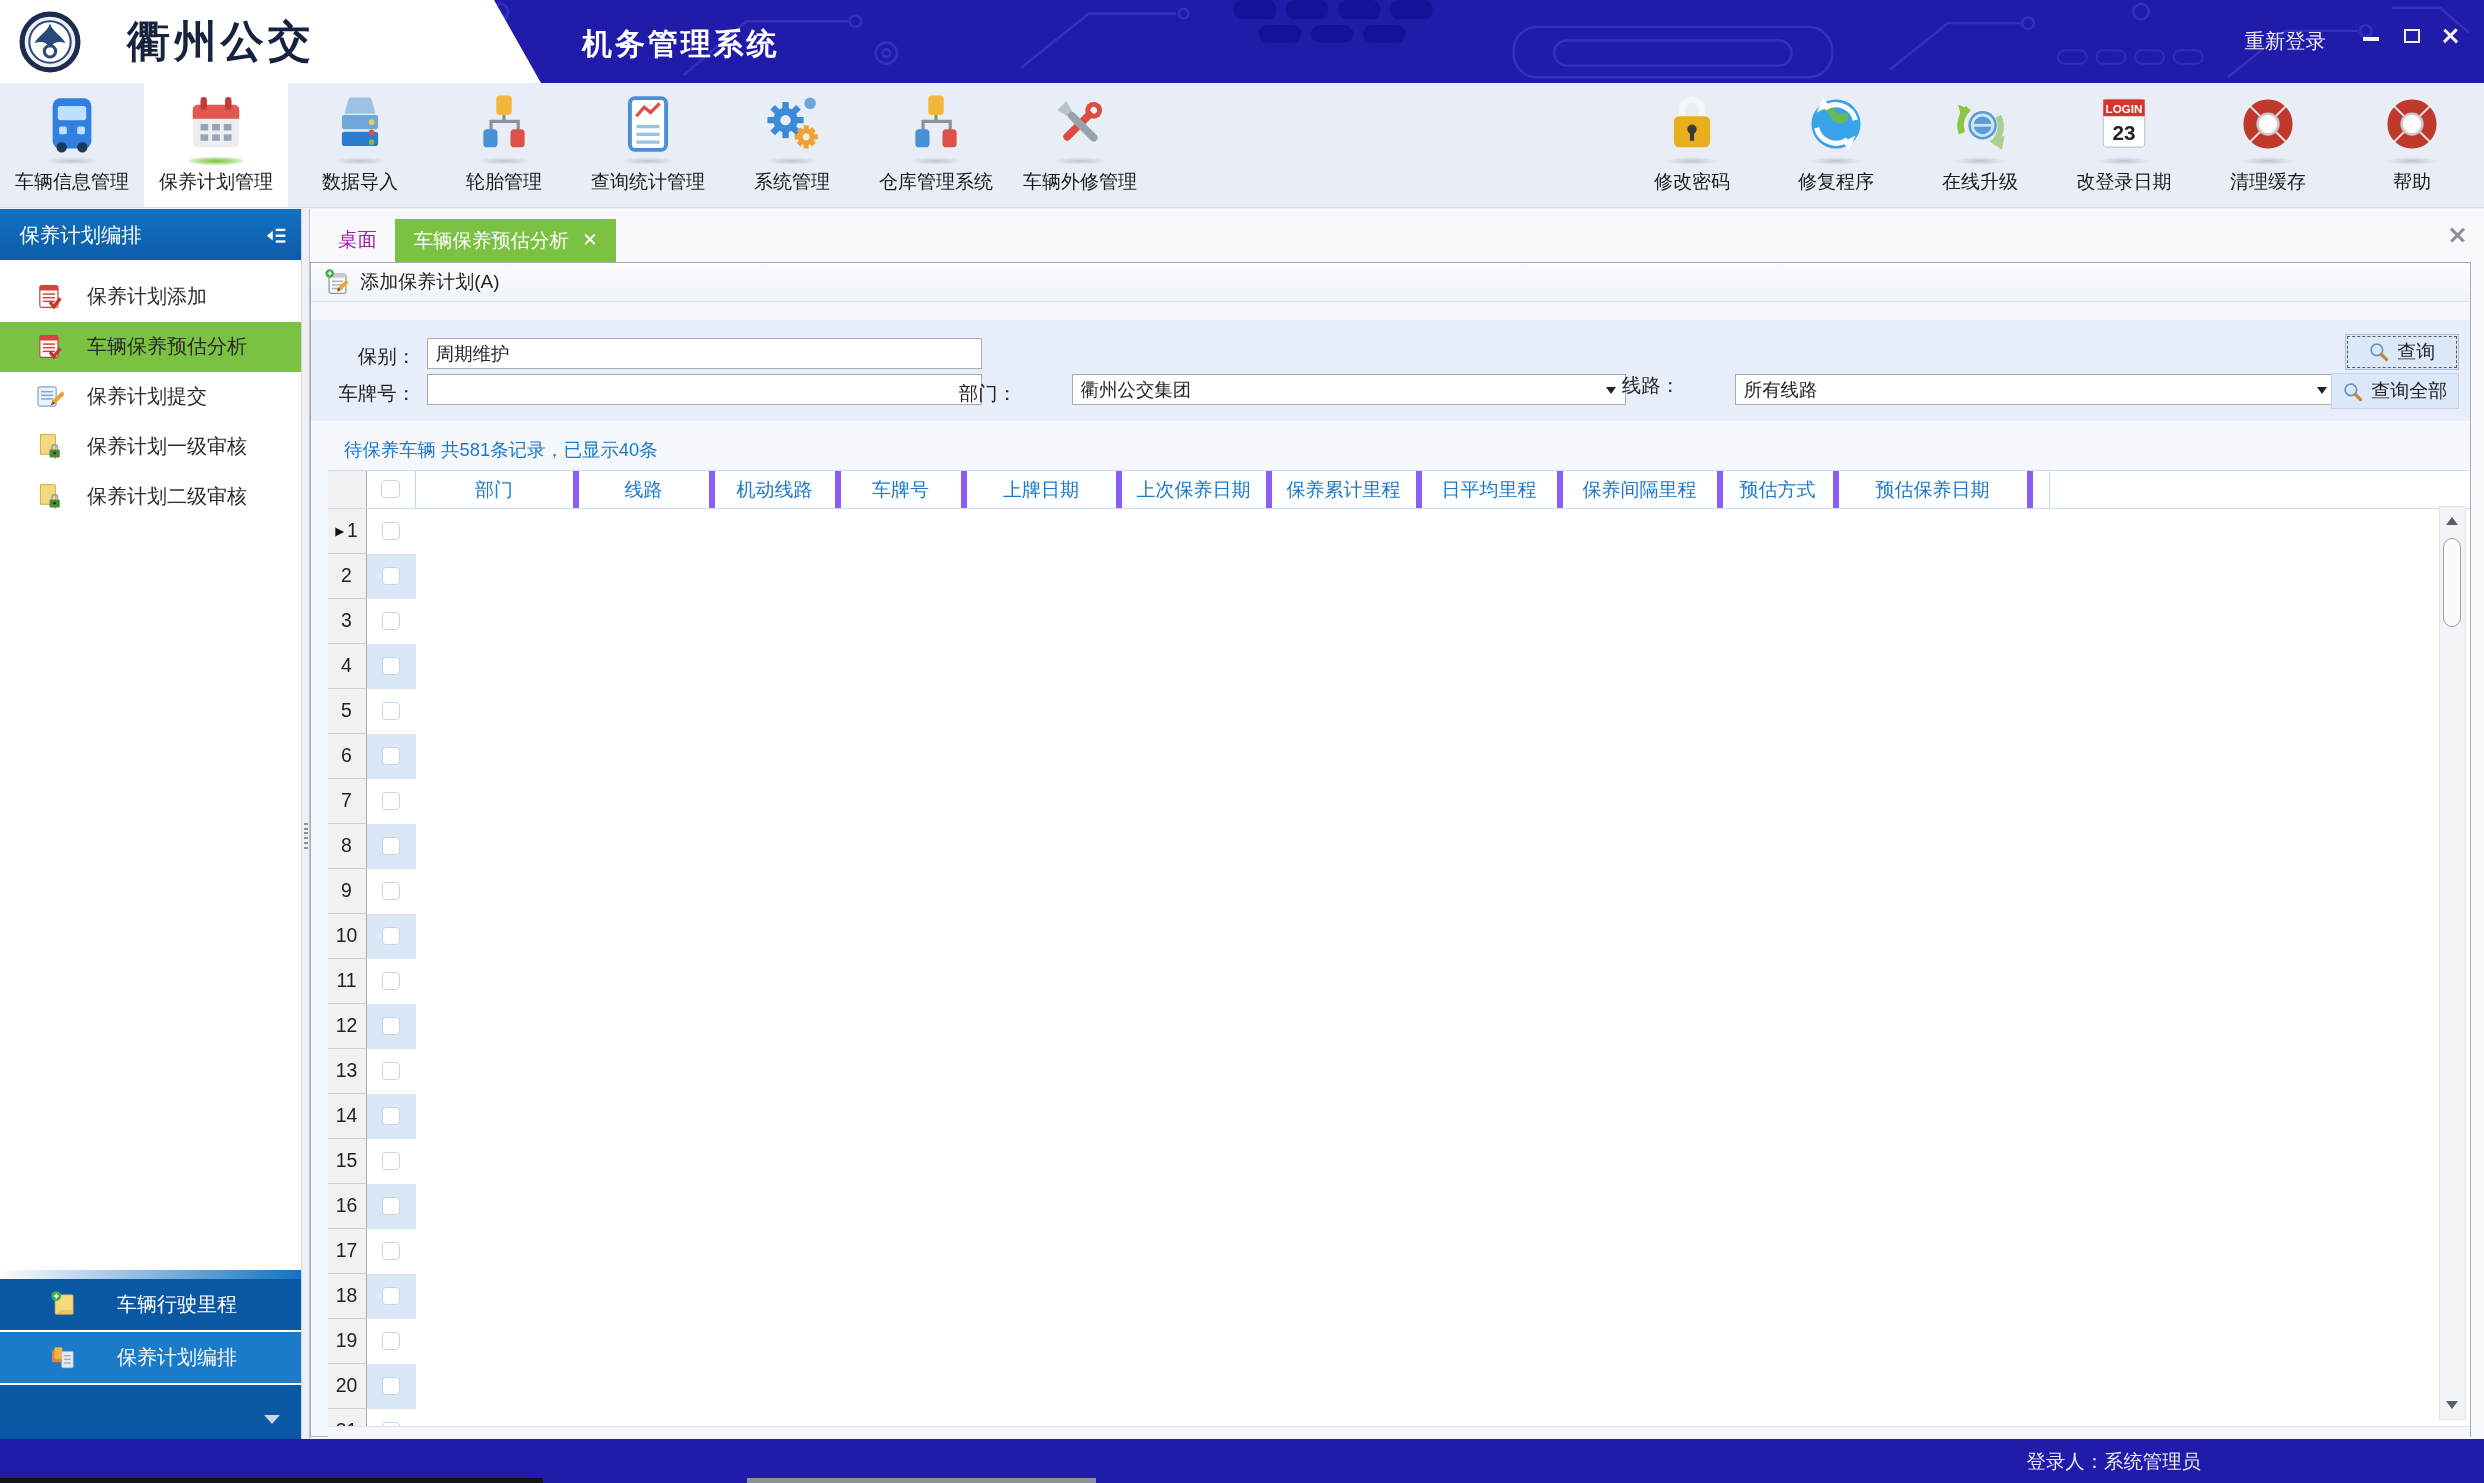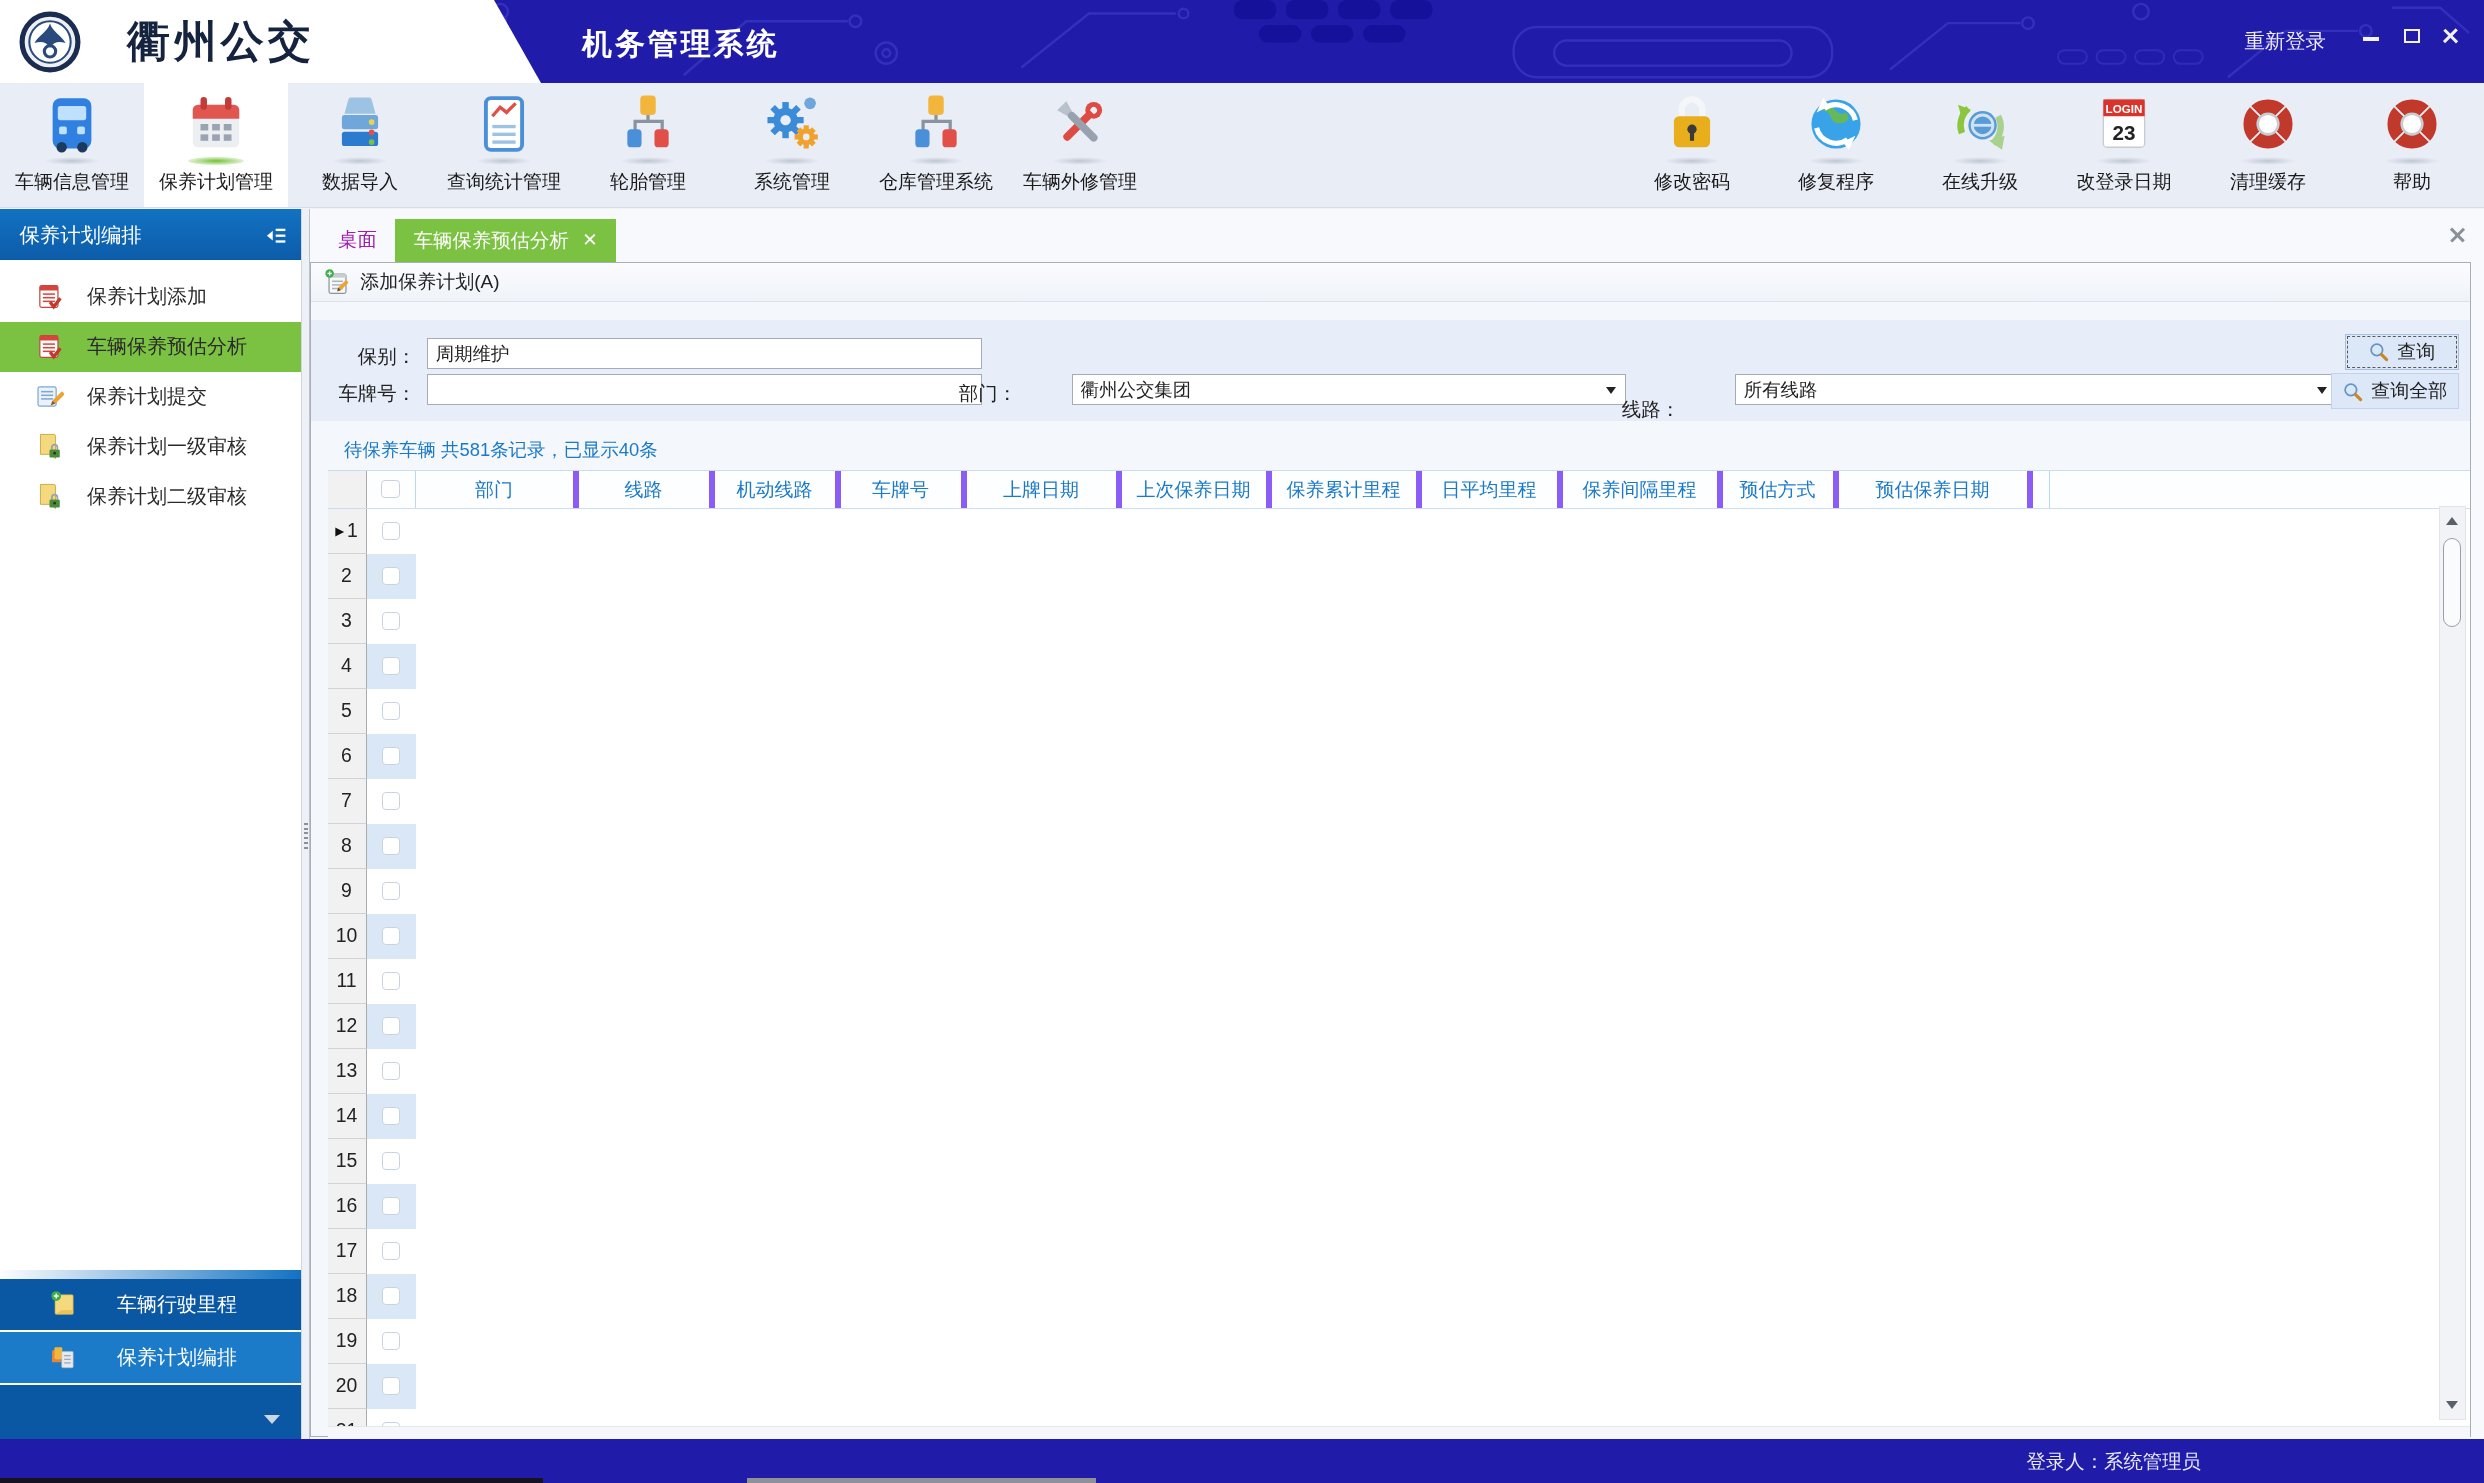--- a/index.html
+++ b/index.html
@@ -233,40 +233,40 @@
             <rect x="10" y="30" width="28" height="11" rx="2" fill="#2B7CCF"></rect>
             <circle cx="33" cy="22.5" r="2.2" fill="#E8D44D"></circle>
             <circle cx="33" cy="30.5" r="2.2" fill="#E05048"></circle>
             <circle cx="33" cy="38" r="2.2" fill="#7CC142"></circle>
           </svg></span>
     <span class="rb-shadow"></span>
     <span class="rb-label">数据导入</span>
   </div>
       <div class="rb-item">
     <span class="rb-icon"><svg viewBox="0 0 48 48">
+            <path d="M24 15 v7 M24 22 H14 v7 M24 22 h11 v7" stroke="#8A94A0" stroke-width="2.5" fill="none"></path>
+            <rect x="18" y="2" width="12" height="15" rx="3" fill="#F2B63C"></rect>
+            <rect x="8" y="28" width="11" height="14" rx="3" fill="#4A90D9"></rect>
+            <rect x="29" y="28" width="11" height="14" rx="3" fill="#E05048"></rect>
+          </svg></span>
+    <span class="rb-shadow"></span>
+    <span class="rb-label">轮胎管理</span>
+  </div>
+      <div class="rb-item">
+    <span class="rb-icon"><svg viewBox="0 0 48 48">
             <rect x="10" y="4" width="28" height="40" rx="4" fill="#fff" stroke="#4A90D9" stroke-width="3"></rect>
             <polyline points="15,18 21,11 26,15 33,8" stroke="#E05048" stroke-width="2.6" fill="none"></polyline>
             <g stroke="#9CC3E4" stroke-width="2.6">
               <line x1="15" y1="26" x2="33" y2="26"></line>
               <line x1="15" y1="32" x2="33" y2="32"></line>
               <line x1="15" y1="38" x2="33" y2="38"></line>
             </g>
           </svg></span>
     <span class="rb-shadow"></span>
     <span class="rb-label">查询统计管理</span>
-  </div>
-      <div class="rb-item">
-    <span class="rb-icon"><svg viewBox="0 0 48 48">
-            <path d="M24 15 v7 M24 22 H14 v7 M24 22 h11 v7" stroke="#8A94A0" stroke-width="2.5" fill="none"></path>
-            <rect x="18" y="2" width="12" height="15" rx="3" fill="#F2B63C"></rect>
-            <rect x="8" y="28" width="11" height="14" rx="3" fill="#4A90D9"></rect>
-            <rect x="29" y="28" width="11" height="14" rx="3" fill="#E05048"></rect>
-          </svg></span>
-    <span class="rb-shadow"></span>
-    <span class="rb-label">轮胎管理</span>
   </div>
       <div class="rb-item">
     <span class="rb-icon"><svg viewBox="0 0 48 48">
             <g stroke="#3B8BD8" stroke-width="5">
               <line x1="19" y1="7" x2="19" y2="35"></line>
               <line x1="5" y1="21" x2="33" y2="21"></line>
               <line x1="9" y1="11" x2="29" y2="31"></line>
               <line x1="29" y1="11" x2="9" y2="31"></line>
             </g>
             <circle cx="19" cy="21" r="9.5" fill="#3B8BD8"></circle>
@@ -551,21 +551,21 @@
     <div id="filterform">
       <span class="f-label" style="left:0; top:23px;">保别：</span>
       <input class="f-input" style="left: 116px; top: 17.5px; width: 555px;" value="周期维护">
       <span class="f-label" style="left:0; top:60px;">车牌号：</span>
       <input class="f-input" style="left: 116px; top: 54px; width: 555px;" value="">
       <span class="f-label" style="left:643px; width:63px; top:60px;">部门：</span>
       <div class="f-select" style="left:761px; top:54px; width:554px;">
         <span>衢州公交集团</span>
           <span class="arrow"></span>
       </div>
-      <span class="f-label" style="left:1306px; width:63px; top:76px;font-family:Liberation Mono, monospace;">线路：</span>
+      <span class="f-label" style="left:1306px; width:63px; top:52px;font-family:Liberation Mono, monospace;">线路：</span>
       <div class="f-select" style="left:1424px; top:54px; width:602px;">
         <span>所有线路</span>
           <span class="arrow"></span>
       </div>
       <div class="f-btn" id="btn-query">
         <svg viewBox="0 0 24 24">
             <circle cx="10" cy="10" r="6.5" fill="#D6E9F8" stroke="#6A94C0" stroke-width="2"></circle>
             <line x1="15" y1="15" x2="21" y2="21" stroke="#C8862A" stroke-width="3.5" stroke-linecap="round"></line>
           </svg>
         <span>查询</span>

